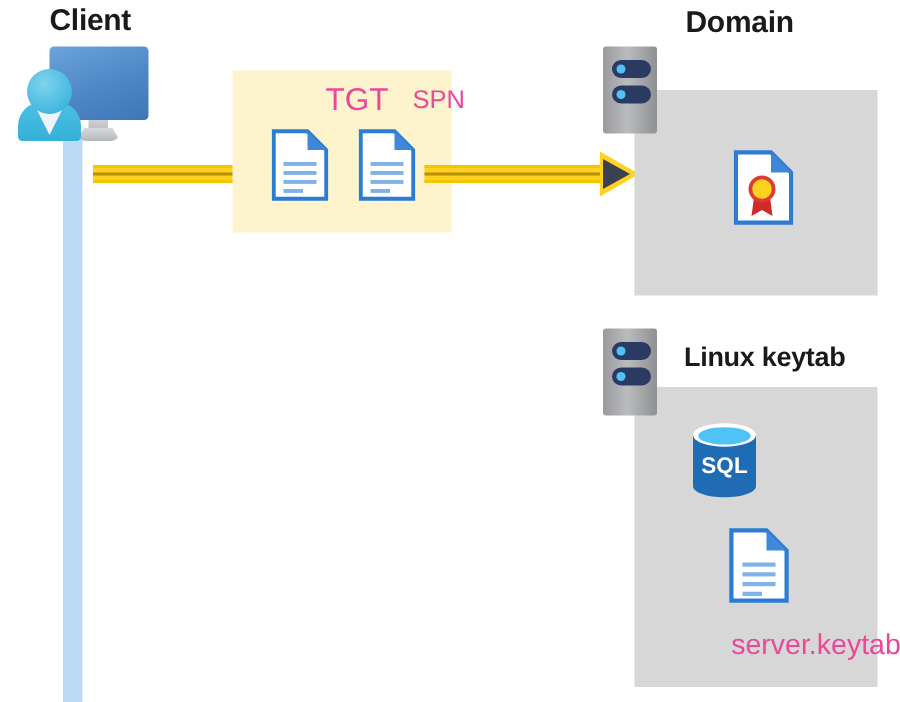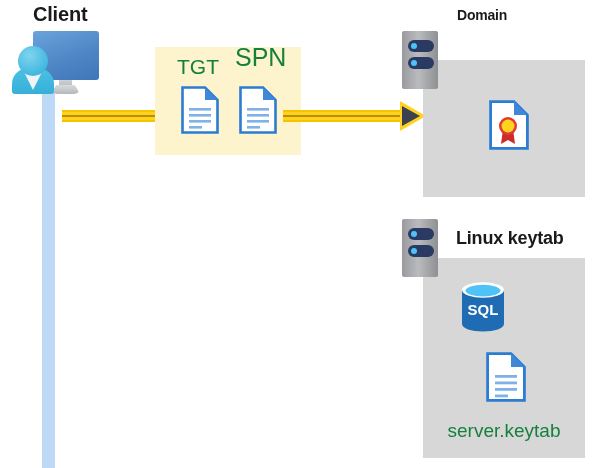--- a/index.html
+++ b/index.html
@@ -19,21 +19,22 @@
   }
   .abs { position: absolute; }
 
   
   .title-bold {
     font-weight: bold;
     color: #1a1a1a;
     letter-spacing: -0.2px;
   }
   .label-plain {
-    color: #15803d;
+    color: #ec4899;
+    margin-left: 40px;
   }
 
   
   .lifeline {
     background: #bcd9f5;
   }
 
   
   .mon-screen {
     background: linear-gradient(160deg, #6aa3dd 0%, #4f86c6 55%, #3f76b8 100%);
@@ -154,39 +155,39 @@
     <svg width="38" height="48" viewBox="0 0 38 48" aria-hidden="true">
       <path d="M1.5 1.5 H24 L36.5 14 V46.5 H1.5 Z" fill="#ffffff" stroke="#2b7cd3" stroke-width="2.6"></path>
       <path d="M24 1.5 L36.5 14 H24 Z" fill="#3f87d8"></path>
       <rect x="8" y="22" width="22" height="2.6" fill="#7fb3e8"></rect>
       <rect x="8" y="28" width="22" height="2.6" fill="#7fb3e8"></rect>
       <rect x="8" y="34" width="22" height="2.6" fill="#7fb3e8"></rect>
       <rect x="8" y="40" width="13" height="2.6" fill="#7fb3e8"></rect>
     </svg>
   </div>
 
-  <div class="abs label-plain" data-name="spn-label" style="left:235px; top:45px; font-size:25px; line-height:24px;">SPN</div>
+  <div class="abs label-plain" data-name="spn-label" style="left:235px; top:55px; font-size:17px; line-height:24px;">SPN</div>
   <div class="doc" data-name="spn-document-icon" style="left:239px; top:86px;">
     <svg width="38" height="48" viewBox="0 0 38 48" aria-hidden="true">
       <path d="M1.5 1.5 H24 L36.5 14 V46.5 H1.5 Z" fill="#ffffff" stroke="#2b7cd3" stroke-width="2.6"></path>
       <path d="M24 1.5 L36.5 14 H24 Z" fill="#3f87d8"></path>
       <rect x="8" y="22" width="22" height="2.6" fill="#7fb3e8"></rect>
       <rect x="8" y="28" width="22" height="2.6" fill="#7fb3e8"></rect>
       <rect x="8" y="34" width="22" height="2.6" fill="#7fb3e8"></rect>
       <rect x="8" y="40" width="13" height="2.6" fill="#7fb3e8"></rect>
     </svg>
   </div>
 
   <div class="abs arrow-line" data-name="arrow-segment-right" style="left:283px; top:110px; width:122px; height:12px;"></div>
   <div class="abs arrow-head-outer" data-name="arrow-head" style="left:400px; top:101px;"></div>
   <div class="abs arrow-head-inner" data-name="arrow-head-inner" style="left:402px; top:106px;"></div>
 
   <div class="abs panel-gray" data-name="domain-controller-panel" style="left:423px; top:60px; width:162px; height:137px;"></div>
 
-  <div class="abs title-bold" data-name="domain-controller-label" style="left:457px; top:4px; font-size:14px; line-height:22px;">
+  <div class="abs title-bold" data-name="domain-controller-label" style="left:457px; top:4px; font-size:20px; line-height:22px;">
     <div data-name="domain-controller-label-line1">Domain</div>
   </div>
 
   <div class="abs server-body" data-name="domain-controller-server-icon" style="left:402px; top:31px; width:36px; height:58px;">
     <div class="server-bar" data-name="server-bar-top" style="left:6px; top:9px; width:26px; height:12px;">
       <div class="server-led" data-name="server-led-top" style="left:3px; top:3px; width:6px; height:6px;"></div>
     </div>
     <div class="server-bar" data-name="server-bar-bottom" style="left:6px; top:26px; width:26px; height:12px;">
       <div class="server-led" data-name="server-led-bottom" style="left:3px; top:3px; width:6px; height:6px;"></div>
     </div>

